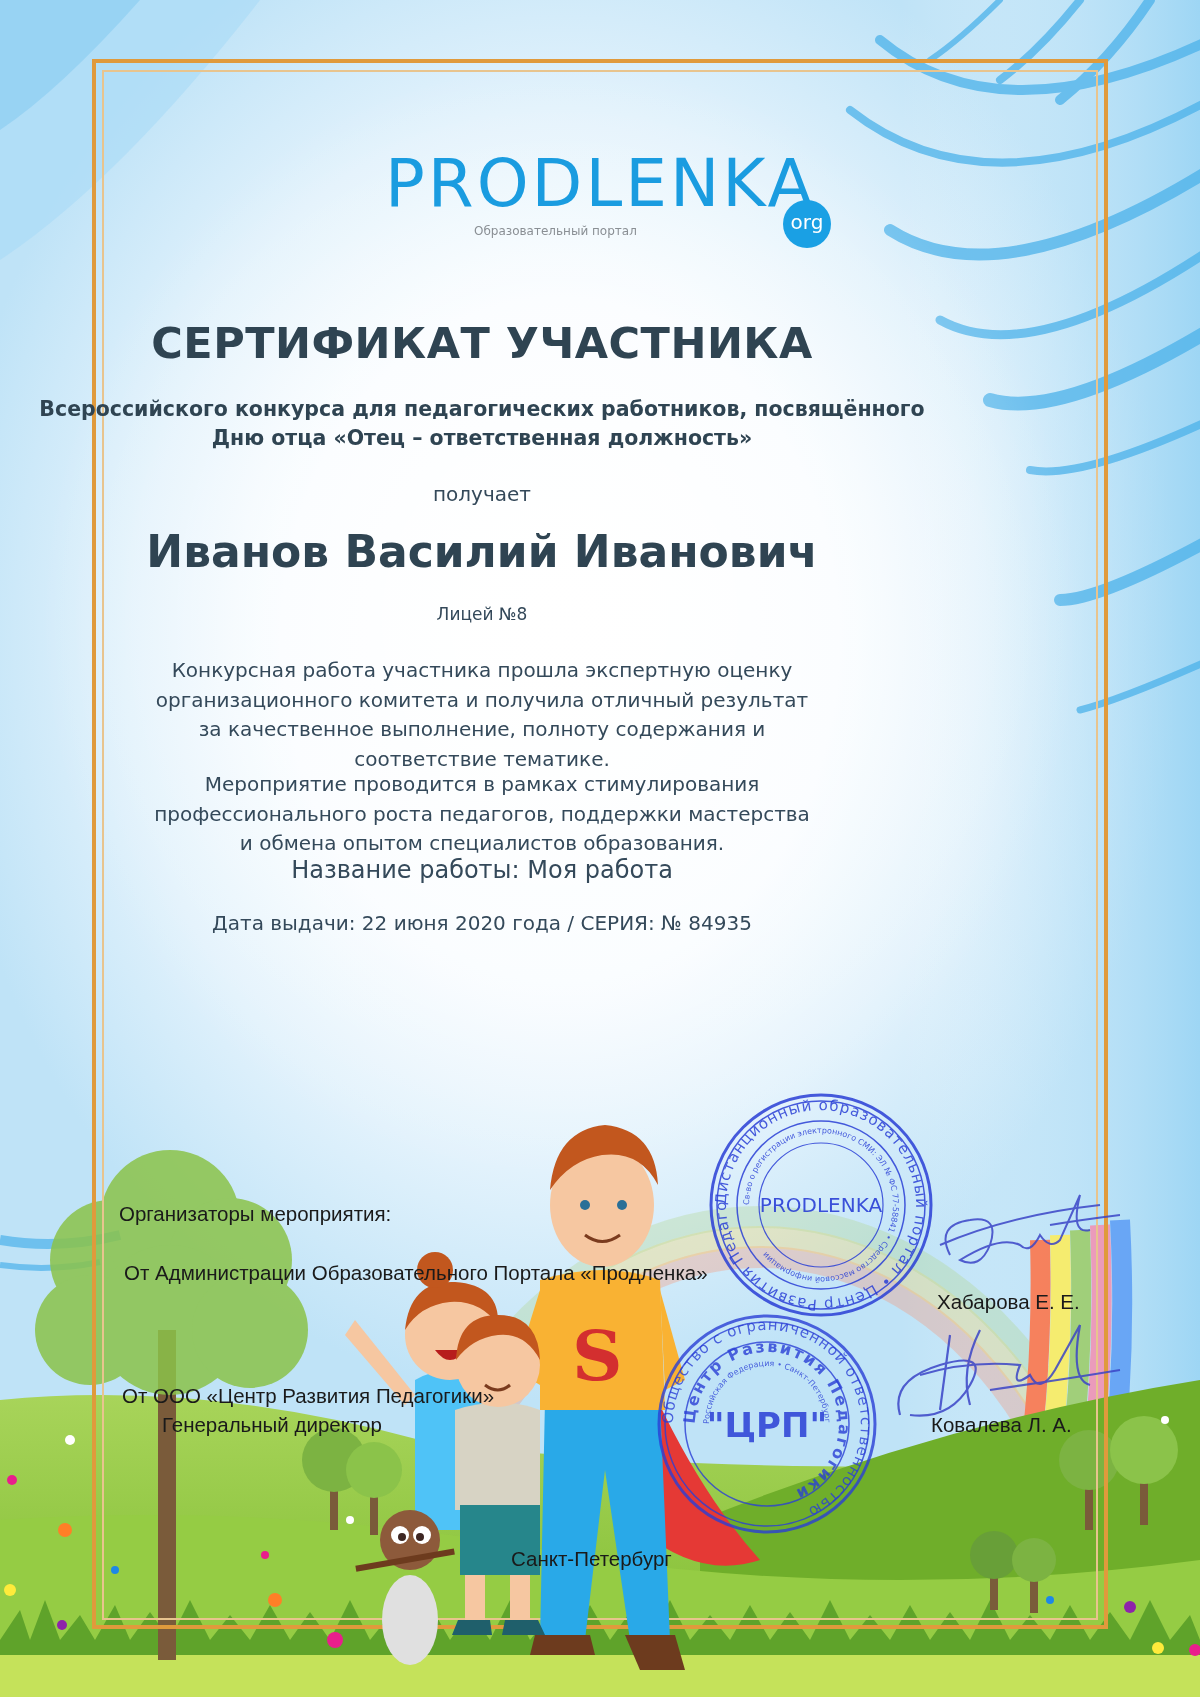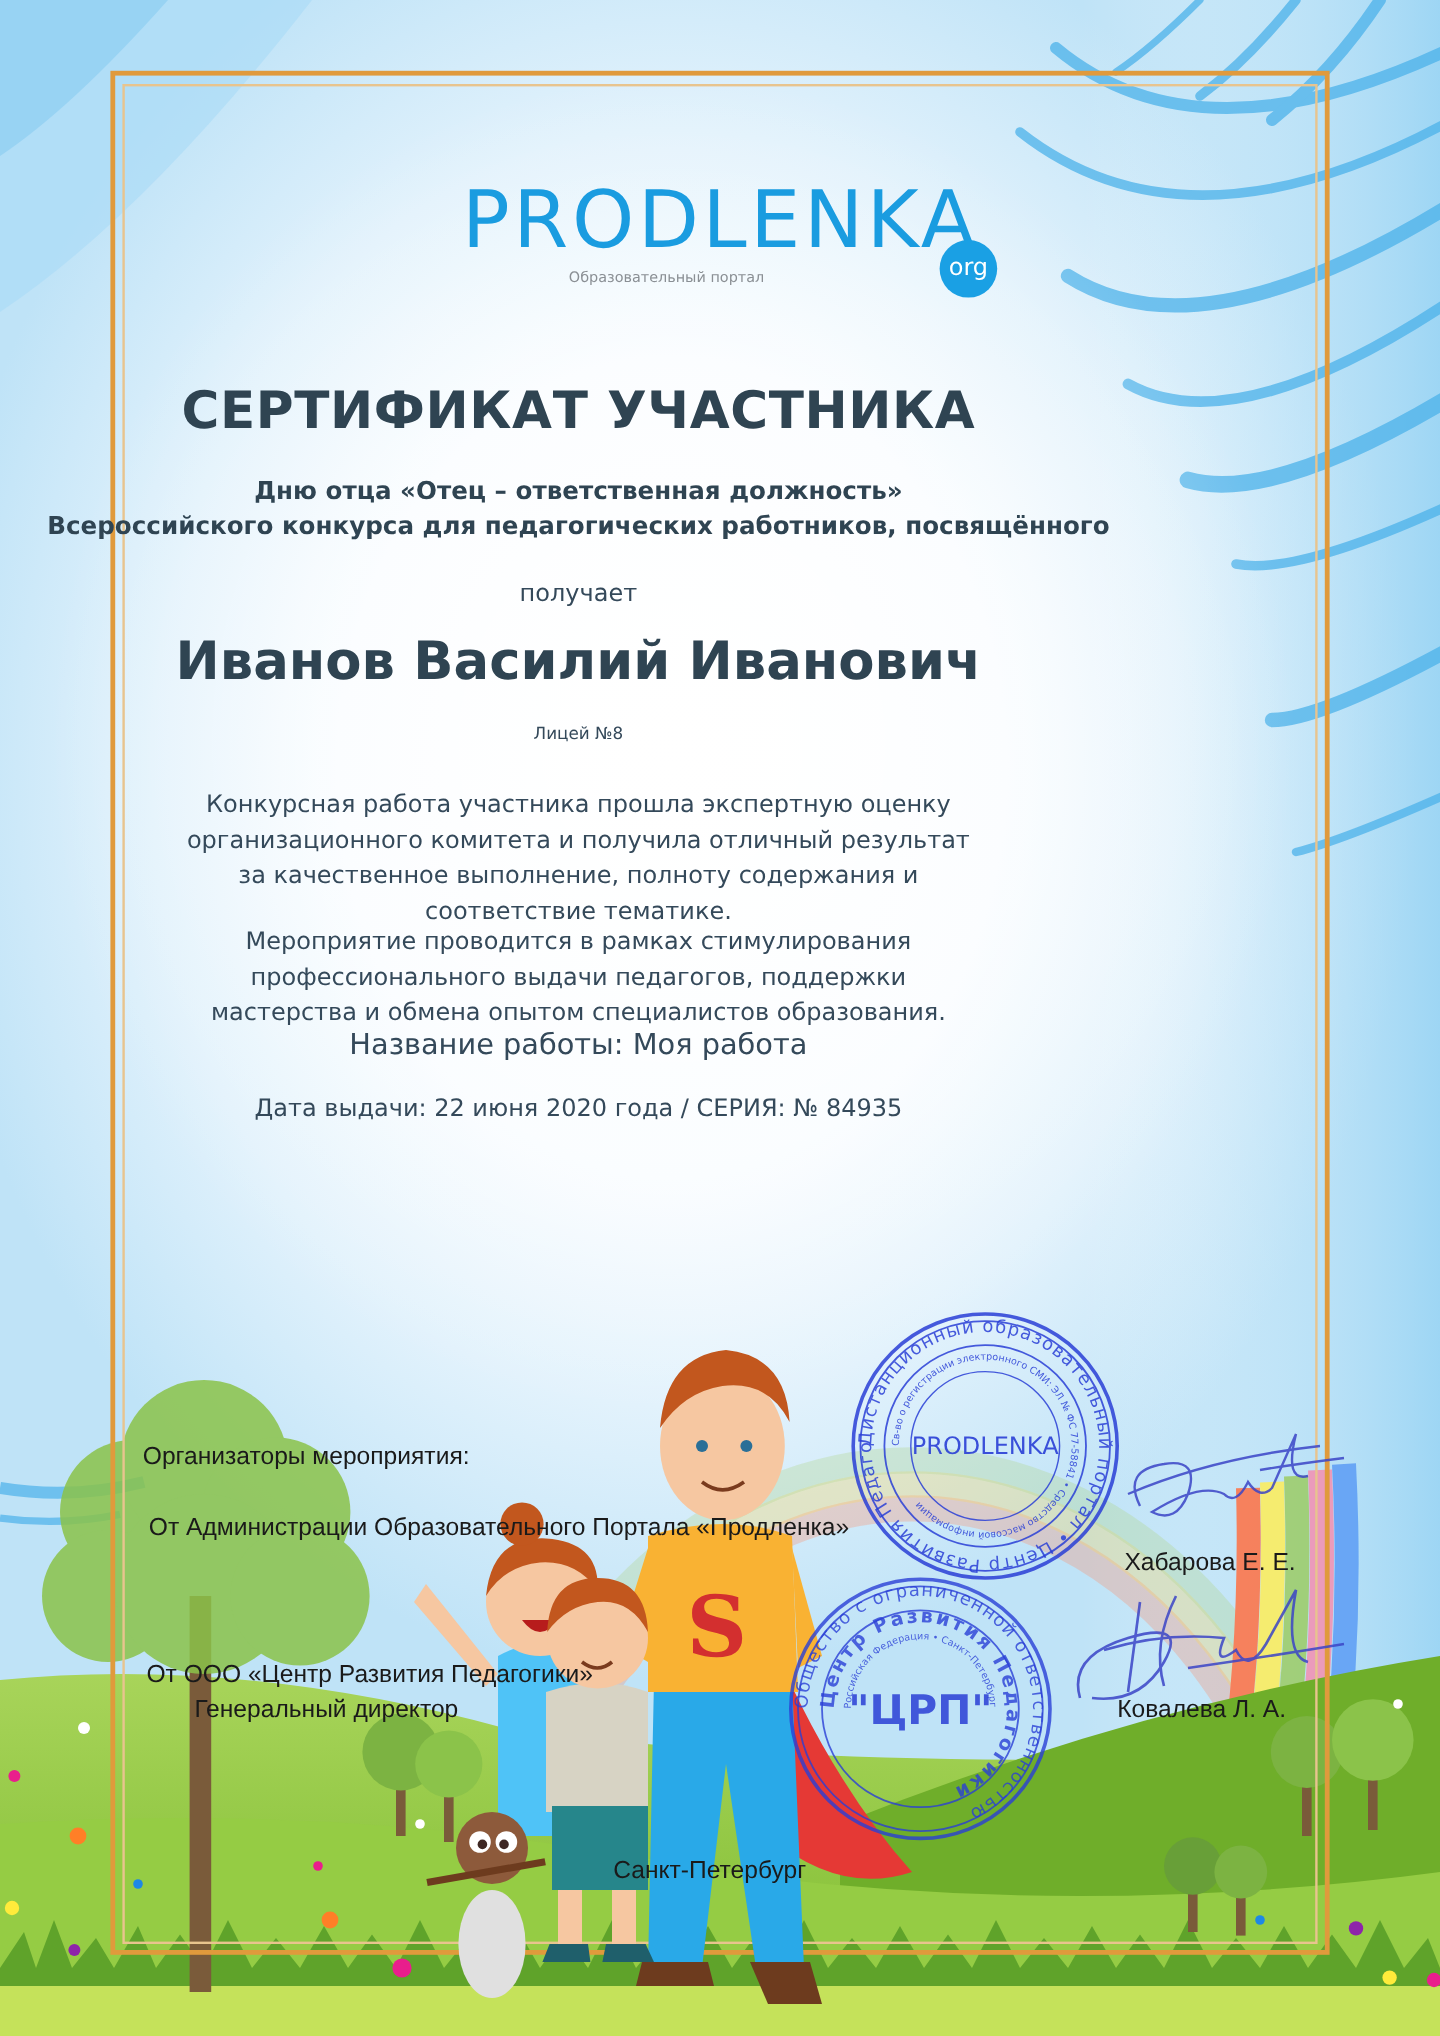--- a/index.html
+++ b/index.html
@@ -5,21 +5,21 @@
   html, body { margin: 0; padding: 0; }
   body { width: 1200px; height: 1697px; position: relative; overflow: hidden; font-family: "DejaVu Sans", sans-serif; }
   .page { position: absolute; inset: 0; width: 1200px; height: 1697px; overflow: hidden;
     background: radial-gradient(ellipse 620px 760px at 560px 640px, #ffffff 0%, #f8fcff 45%, #e2f2fc 70%, #bfe3f7 100%); }
   .bg-layer { position: absolute; inset: 0; }
   .text { position: absolute; left: 0; width: 964px; text-align: center; color: #34495a; }
   .title { top: 318px; font-size: 43px; font-weight: bold; letter-spacing: 0.5px; color: #2f4452; }
   .subtitle { top: 395px; font-size: 20.5px; font-weight: bold; line-height: 29px; color: #2f4452; }
   .receives { top: 482px; font-size: 20px; }
   .name { top: 526px; font-size: 44px; font-weight: bold; color: #2f4452; }
-  .school { top: 604px; font-size: 14px; }
+  .school { top: 604px; font-size: 17px; }
   .para1 { top: 656px; font-size: 20px; line-height: 29.5px; padding: 0 150px; box-sizing: border-box; }
   .para2 { top: 770px; font-size: 20px; line-height: 29.5px; padding: 0 150px; box-sizing: border-box; }
   .work { top: 856px; font-size: 24px; }
   .issued { top: 911px; font-size: 20px; }
   .org { position: absolute; font-family: "Liberation Sans", sans-serif; font-size: 20.5px; color: #1a1a1a; white-space: nowrap; }
   .logo { position: absolute; left: 385px; top: 148px; width: 450px; height: 110px; }
   .logo-word { position: absolute; left: 0; top: 0; font-family: "DejaVu Sans", sans-serif; font-size: 66px; letter-spacing: 3px; color: #1a9ce0; font-weight: normal; line-height: 72px; }
   .logo-tag { position: absolute; left: 89px; top: 76px; font-size: 12px; color: #8a8f94; font-family: "DejaVu Sans", sans-serif; }
   .logo-org { position: absolute; left: 398px; top: 52px; width: 48px; height: 48px; border-radius: 50%; background: #1aa0e4; color: #fff; font-size: 20px; text-align: center; line-height: 44px; font-family: "DejaVu Sans", sans-serif; }
 </style>
@@ -133,28 +133,28 @@
   <div style="position:absolute; left:102px; top:70px; width:996px; height:1550px; border:2px solid #e8c48e; box-sizing:border-box;"></div>
 
   <div class="logo">
     <div class="logo-word">PRODLENKA</div>
     <div class="logo-tag">Образовательный портал</div>
     <div class="logo-org">org</div>
   </div>
 
   <div class="text title">СЕРТИФИКАТ УЧАСТНИКА</div>
   <div class="text subtitle">
+    <div>Всероссийского конкурса для педагогических работников, посвящённого</div>
     <div>Дню отца «Отец – ответственная должность»</div>
-    <div>Всероссийского конкурса для педагогических работников, посвящённого</div>
   </div>
   <div class="text receives">получает</div>
   <div class="text name">Иванов Василий Иванович</div>
   <div class="text school">Лицей №8</div>
   <div class="text para1">Конкурсная работа участника прошла экспертную оценку организационного комитета и получила отличный результат за качественное выполнение, полноту содержания и соответствие тематике.</div>
-  <div class="text para2">Мероприятие проводится в рамках стимулирования профессионального выдачи педагогов, поддержки мастерства и обмена опытом специалистов образования.</div>
+  <div class="text para2">Мероприятие проводится в рамках стимулирования профессионального роста педагогов, поддержки мастерства и обмена опытом специалистов образования.</div>
   <div class="text work">Название работы: Моя работа</div>
   <div class="text issued">Дата выдачи: 22 июня 2020 года / СЕРИЯ: № 84935</div>
 
   <svg style="position:absolute; left:340px; top:1110px;" width="500" height="587" viewBox="0 0 500 587">
 
     <path d="M265 160 Q330 350 420 450 Q360 470 300 420 Z" fill="#e53935"></path>
 
     <path d="M205 290 L320 290 L330 530 L290 530 L265 360 L245 530 L200 530 Z" fill="#29a9e8"></path>
     <path d="M195 525 L250 525 L255 545 L190 545 Z" fill="#6d3b1e"></path>
     <path d="M285 525 L335 525 L345 560 L300 560 Z" fill="#6d3b1e"></path>

